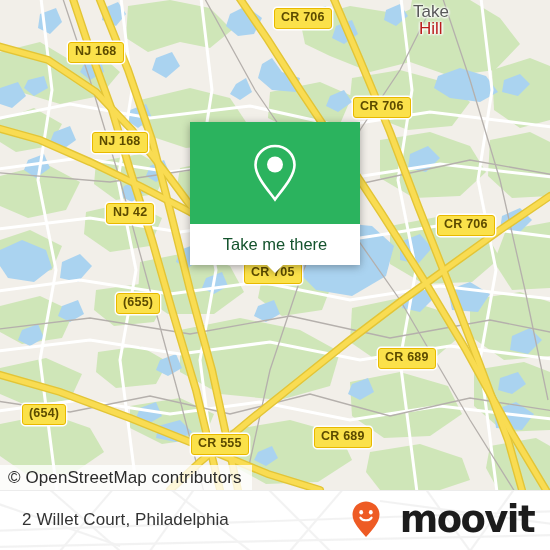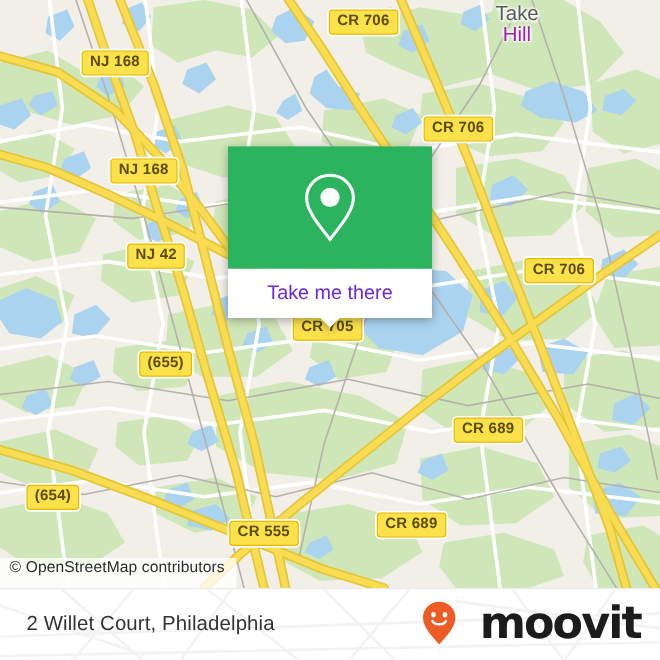--- a/index.html
+++ b/index.html
@@ -27,22 +27,23 @@
   #map svg { display: block; }
 
   
   #attribution {
     position: absolute;
     left: 0;
     bottom: 0;
     height: 25px;
     padding: 0 10px 0 8px;
     display: flex;
+    align-items: center;
     background: rgba(255,255,255,0.78);
-    font-size: 13px;
+    font-size: 17px;
     color: #2b2b2b;
     letter-spacing: 0.1px;
     white-space: nowrap;
   }
 
   
   #poi-card {
     position: absolute;
     left: 190px;
     top: 122px;
@@ -57,21 +58,21 @@
     align-items: center;
     justify-content: center;
   }
   #poi-card-bottom {
     height: 41px;
     background: #ffffff;
     display: flex;
     align-items: center;
     justify-content: center;
     font-size: 16.5px;
-    color: #6d28d9;
+    color: #14532d;
     position: relative;
   }
   #poi-card-tail {
     position: absolute;
     left: 50%;
     bottom: -8px;
     margin-left: -9px;
     width: 0; height: 0;
     border-left: 9px solid transparent;
     border-right: 9px solid transparent;
@@ -270,21 +271,21 @@
           </g>
         </g>
       </g>
     </svg>
 
     <div style="position:absolute;left:0;top:0;width:550px;height:490px;pointer-events:none;">
       <div style="position:absolute;left:413px;top:2px;font-size:17px;color:#595959;
                   text-shadow:0 0 3px #fff,0 0 3px #fff,0 0 3px #fff,1px 1px 2px #fff;">
         <span>Take</span>
       </div>
-      <div style="position:absolute;left:419px;top:19px;font-size:17px;color:#a21caf;
+      <div style="position:absolute;left:419px;top:19px;font-size:17px;color:#b91c1c;
                   text-shadow:0 0 3px #fff,0 0 3px #fff,0 0 3px #fff,1px 1px 2px #fff;">
         <span>Hill</span>
       </div>
     </div>
 
     <div id="shield-layer" style="position:absolute;left:0;top:0;width:550px;height:490px;margin-left:19px;">
         <div style="position: absolute; left: 255px; top: 8px; background: rgb(251, 225, 74); border: 1.6px solid rgb(232, 185, 0); border-radius: 3px; padding: 1px 6px 2px; font-size: 12.5px; font-weight: bold; color: rgb(92, 75, 0); line-height: 1.25; white-space: nowrap; font-family: &quot;Liberation Sans&quot;, sans-serif; letter-spacing: 0.2px; box-shadow: rgb(255, 255, 255) 0px 0px 0px 1.4px;"><span>CR 706</span></div>
         <div style="position: absolute; left: 49px; top: 42px; background: rgb(251, 225, 74); border: 1.6px solid rgb(232, 185, 0); border-radius: 3px; padding: 1px 6px 2px; font-size: 12.5px; font-weight: bold; color: rgb(92, 75, 0); line-height: 1.25; white-space: nowrap; font-family: &quot;Liberation Sans&quot;, sans-serif; letter-spacing: 0.2px; box-shadow: rgb(255, 255, 255) 0px 0px 0px 1.4px;"><span>NJ 168</span></div>
         <div style="position: absolute; left: 334px; top: 97px; background: rgb(251, 225, 74); border: 1.6px solid rgb(232, 185, 0); border-radius: 3px; padding: 1px 6px 2px; font-size: 12.5px; font-weight: bold; color: rgb(92, 75, 0); line-height: 1.25; white-space: nowrap; font-family: &quot;Liberation Sans&quot;, sans-serif; letter-spacing: 0.2px; box-shadow: rgb(255, 255, 255) 0px 0px 0px 1.4px;"><span>CR 706</span></div>
         <div style="position: absolute; left: 73px; top: 132px; background: rgb(251, 225, 74); border: 1.6px solid rgb(232, 185, 0); border-radius: 3px; padding: 1px 6px 2px; font-size: 12.5px; font-weight: bold; color: rgb(92, 75, 0); line-height: 1.25; white-space: nowrap; font-family: &quot;Liberation Sans&quot;, sans-serif; letter-spacing: 0.2px; box-shadow: rgb(255, 255, 255) 0px 0px 0px 1.4px;"><span>NJ 168</span></div>

